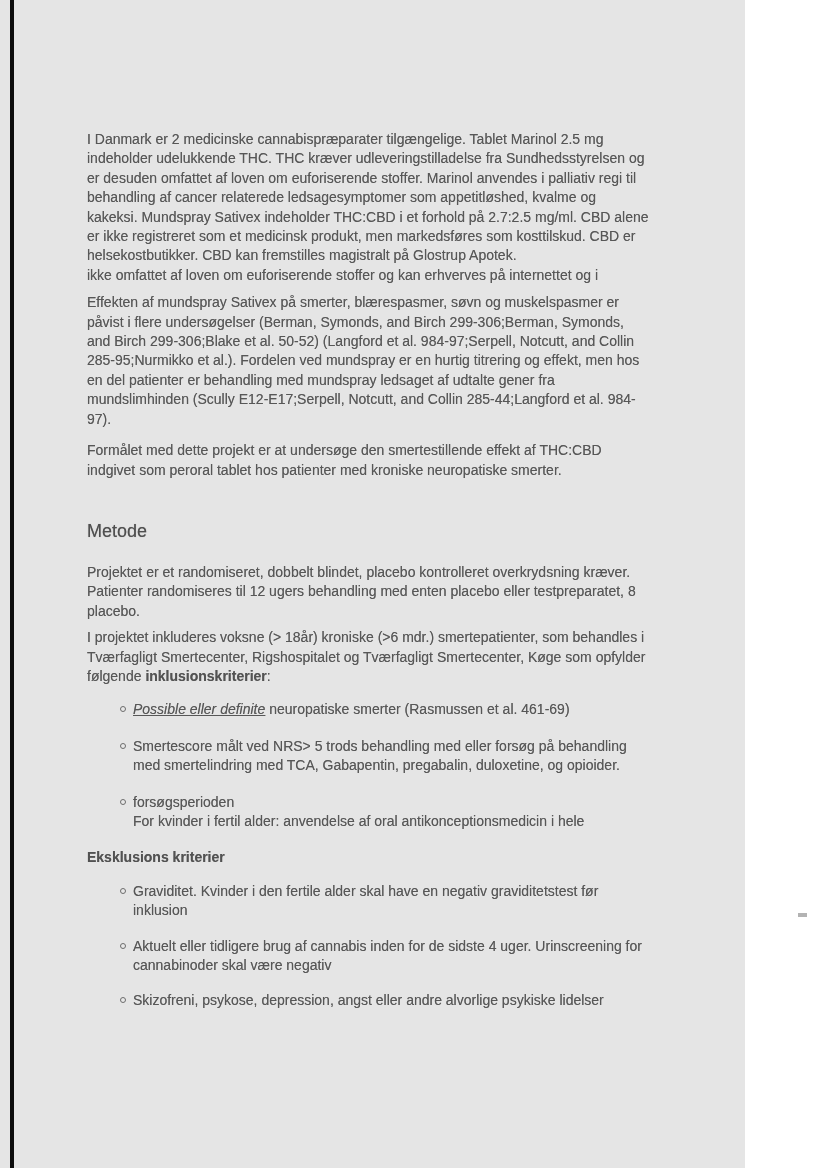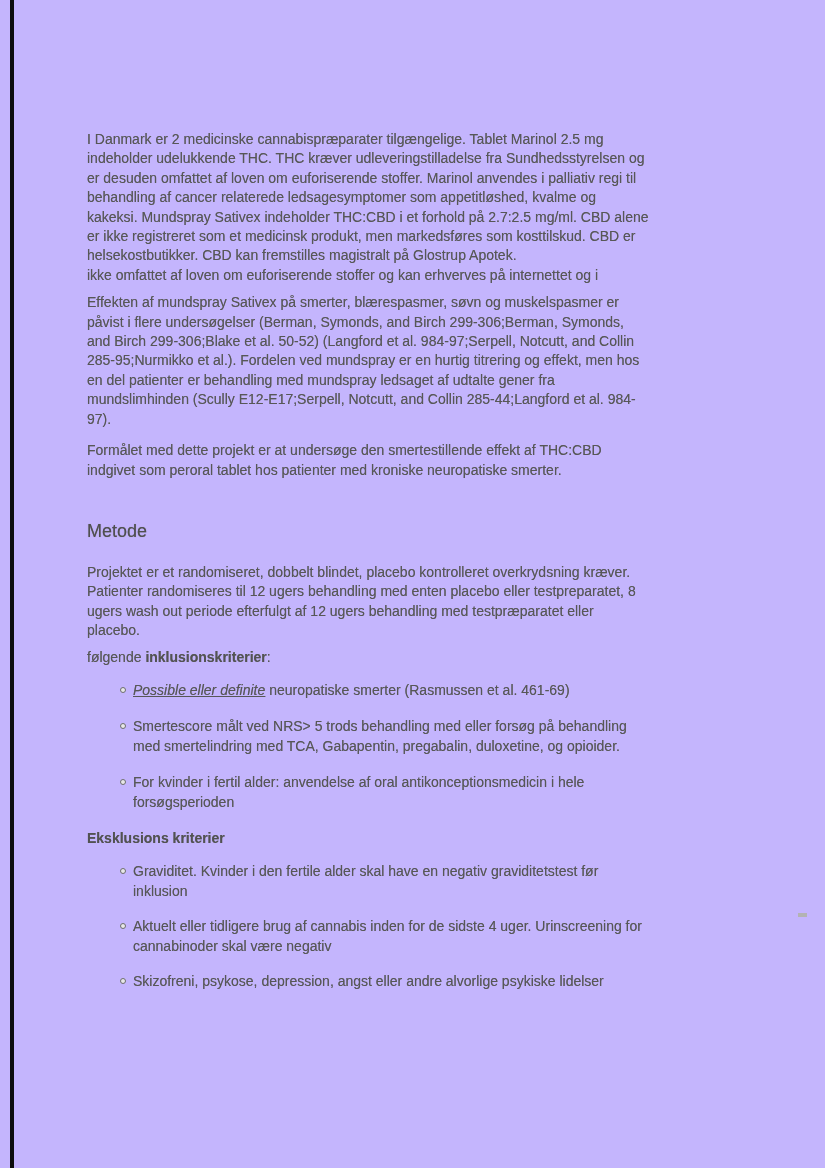--- a/index.html
+++ b/index.html
@@ -4,22 +4,22 @@
 <style>
   html, body { margin: 0; padding: 0; }
   body {
     width: 825px; height: 1168px;
     background: #ffffff;
     font-family: "Liberation Sans", "DejaVu Sans", sans-serif;
     overflow: hidden;
   }
   .page {
     position: relative;
-    width: 825px; height: 1168px;
-    background: #c4b5fd;
+    width: 745px; height: 1168px;
+    background: #e5e5e5;
   }
   .scan-bar {
     position: absolute;
     left: 10px; top: 0;
     width: 4px; height: 1168px;
     background: #0d0d0d;
   }
   .scan-dash {
     position: absolute;
     left: 798px; top: 913px;
@@ -110,25 +110,28 @@
     <div class="para">
         <div class="line">Formålet med dette projekt er at undersøge den smertestillende effekt af THC:CBD</div>
         <div class="line">indgivet som peroral tablet hos patienter med kroniske neuropatiske smerter.</div>
       </div>
 
     <h1 class="metode">Metode</h1>
 
     <div class="para gap-sm">
         <div class="line">Projektet er et randomiseret, dobbelt blindet, placebo kontrolleret overkrydsning kræver.</div>
         <div class="line">Patienter randomiseres til 12 ugers behandling med enten placebo eller testpreparatet, 8</div>
-        <div class="line">ugers wash out periode efterfulgt af 12 ugers behandling med testpræparatet eller</div>
         <div class="line">placebo.</div>
       </div>
 
     <div class="para">
+      <div>
+          <div class="line">I projektet inkluderes voksne (&gt; 18år) kroniske (&gt;6 mdr.) smertepatienter, som behandles i</div>
+          <div class="line">Tværfagligt Smertecenter, Rigshospitalet og Tværfagligt Smertecenter, Køge som opfylder</div>
+        </div>
       <div class="line">
         <span>følgende </span><strong>inklusionskriterier</strong><span>:</span>
       </div>
     </div>
 
     <ul class="bullets">
       <li>
         <span class="marker"></span>
         <div class="line">
           <em>Possible eller definite</em><span> neuropatiske smerter (Rasmussen et al. 461-69)</span>
@@ -137,22 +140,22 @@
       <li>
         <span class="marker"></span>
         <div>
             <div class="line">Smertescore målt ved NRS&gt; 5 trods behandling med eller forsøg på behandling</div>
             <div class="line">med smertelindring med TCA, Gabapentin, pregabalin, duloxetine, og opioider.</div>
           </div>
       </li>
       <li>
         <span class="marker"></span>
         <div>
+            <div class="line">forsøgsperioden</div>
             <div class="line">For kvinder i fertil alder: anvendelse af oral antikonceptionsmedicin i hele</div>
-            <div class="line">forsøgsperioden</div>
           </div>
       </li>
     </ul>
 
     <h2 class="excl">Eksklusions kriterier</h2>
 
     <ul class="bullets excl-list">
       <li>
         <span class="marker"></span>
         <div>

